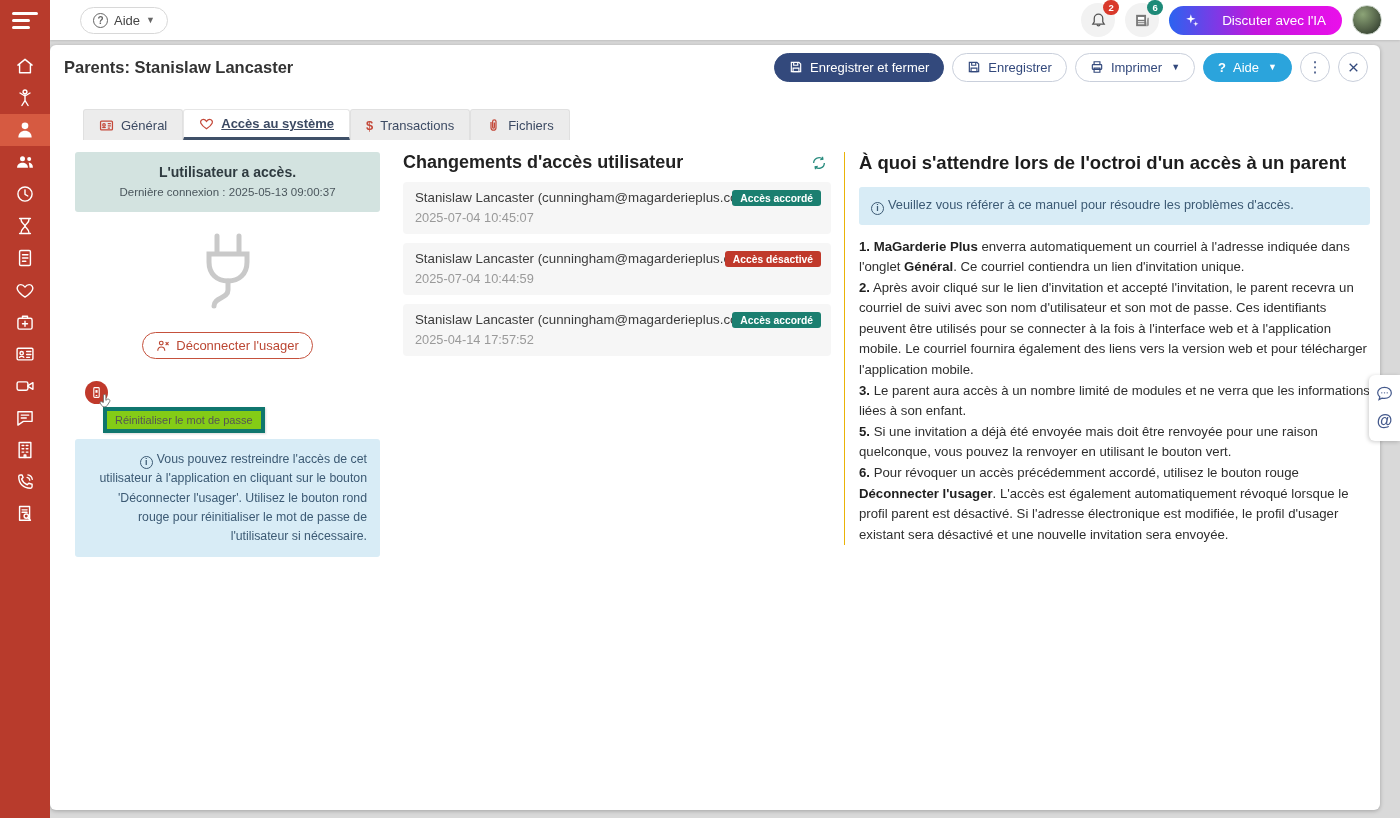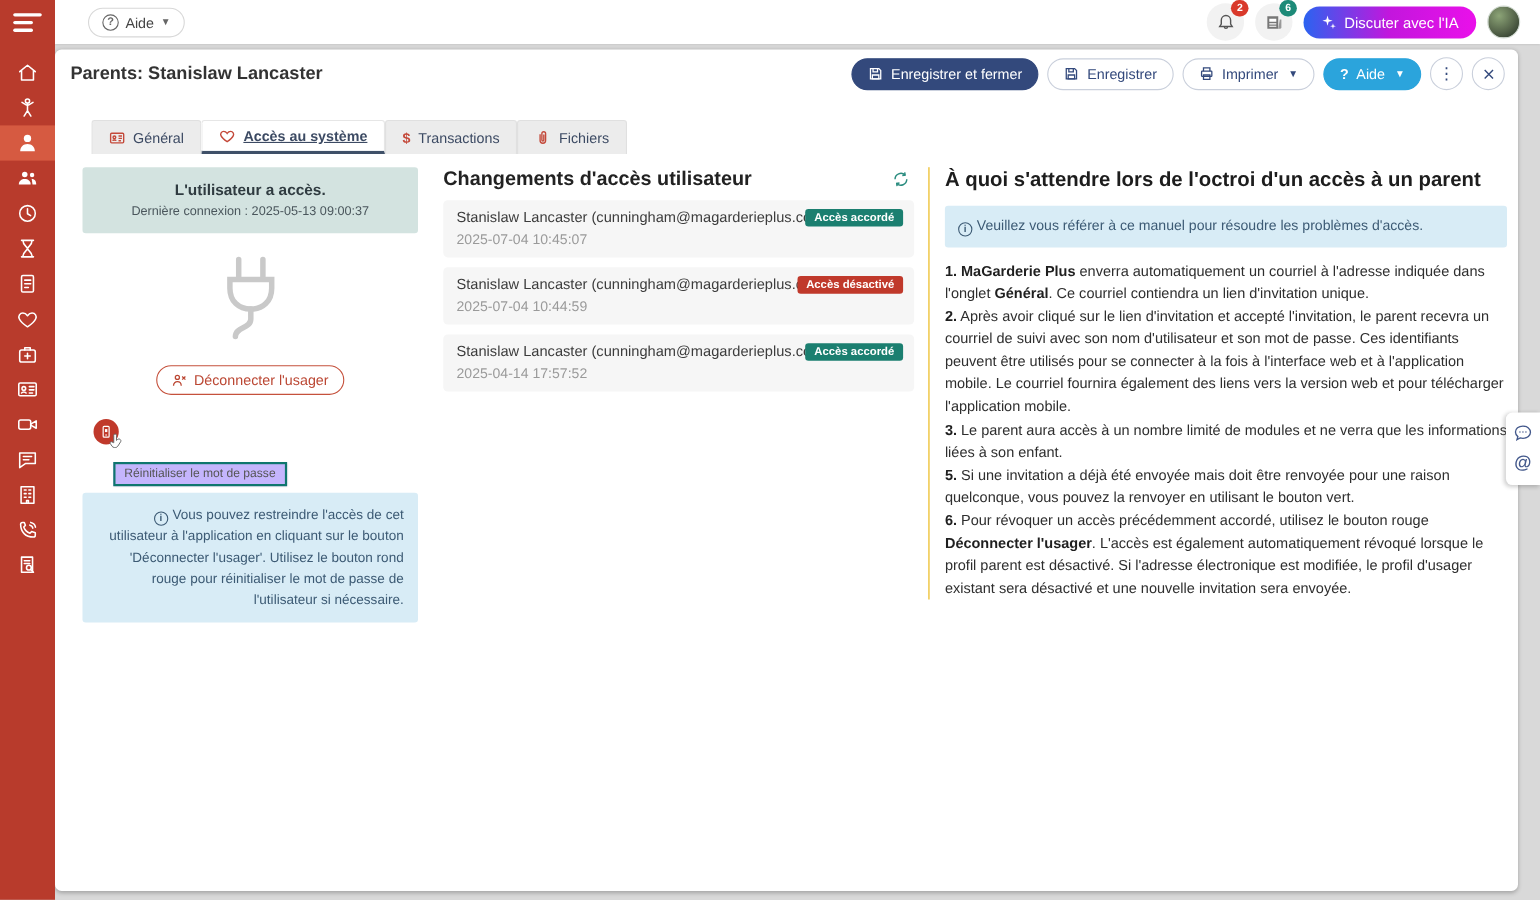--- a/index.html
+++ b/index.html
@@ -19,21 +19,21 @@
   
   .topbar { position:fixed; left:50px; top:0; width:1350px; height:40px; background:#fff; display:flex; align-items:center; box-shadow:0 1px 2px rgba(0,0,0,.12); z-index:40; }
   .help-pill { margin-left:30px; display:flex; align-items:center; gap:6px; border:1px solid #d8d8d8; border-radius:16px; padding:5px 12px; color:#444; font-size:13px; cursor:pointer; background:#fff; }
   .qmark { width:15px; height:15px; border:1.3px solid #666; border-radius:50%; font-size:10px; display:flex; align-items:center; justify-content:center; color:#666; font-weight:bold; }
   .chev { font-size:9px; color:#666; }
   .topbar-right { margin-left:auto; display:flex; align-items:center; gap:10px; padding-right:18px; }
   .icon-circle { position:relative; width:34px; height:34px; border-radius:50%; background:#f2f2f2; display:flex; align-items:center; justify-content:center; cursor:pointer; }
   .badge { position:absolute; top:-3px; right:-4px; min-width:16px; height:15px; border-radius:8px; color:#fff; font-size:9.5px; font-weight:bold; display:flex; align-items:center; justify-content:center; padding:0 4px; }
   .badge.red { background:#d9392b; }
   .badge.teal { background:#1d8a78; }
-  .ai-btn { display:flex; align-items:center; gap:7px; border:none; color:#fff; font-size:13.5px; padding:7px 16px; border-radius:16px; background:linear-gradient(90deg,#2b63f0,#c316dd,#ea10ea); cursor:pointer; }
+  .ai-btn { display:flex; align-items:center; gap:23px; border:none; color:#fff; font-size:13.5px; padding:7px 16px; border-radius:16px; background:linear-gradient(90deg,#2b63f0,#c316dd,#ea10ea); cursor:pointer; }
   .avatar { width:30px; height:30px; border-radius:50%; background:radial-gradient(circle at 35% 30%,#8ca477,#55644a 55%,#2e3a2c 90%); border:1px solid #cfd8cf; cursor:pointer; }
 
   
   .card { position:fixed; left:50px; top:45px; width:1330px; height:765px; background:#fff; border-radius:6px; box-shadow:0 1px 4px rgba(0,0,0,.25); z-index:30; }
   .card-header { display:flex; align-items:center; height:44px; padding:0 12px 0 12px; }
   .page-title { font-size:16.5px; font-weight:bold; color:#333; padding-left:2px; }
   .hdr-actions { margin-left:auto; display:flex; align-items:center; gap:8px; }
   .btn { display:flex; align-items:center; gap:7px; font-size:13px; border-radius:15px; padding:6px 14px; cursor:pointer; white-space:nowrap; }
   .btn-primary { background:#33497c; color:#fff; border:1px solid #33497c; }
   .btn-outline { background:#fff; color:#33497c; border:1px solid #c9cfdb; }
@@ -56,21 +56,21 @@
 
   
   .status-box { background:#d3e3e0; border-radius:3px; padding:12px 10px 14px; text-align:center; }
   .status-title { font-size:14px; font-weight:bold; color:#2f3b40; }
   .status-sub { font-size:11.5px; color:#4a565c; margin-top:6px; }
   .plug-wrap { display:flex; justify-content:center; margin:18px 0 10px; }
   .disconnect-row { display:flex; justify-content:center; margin-top:10px; }
   .btn-disconnect { display:flex; align-items:center; gap:6px; border:1px solid #c5513c; color:#bb4733; background:#fff; font-size:13px; border-radius:16px; padding:5px 13px; cursor:pointer; }
   .reset-btn { margin-top:22px; width:23px; height:23px; border-radius:50%; background:#c0392b; border:none; display:flex; align-items:center; justify-content:center; cursor:pointer; position:relative; margin-left:10px; }
   .cursor-hand { position:absolute; left:14px; top:12px; }
-  .tooltip { display:inline-block; margin:16px 0 0 28px; background:#c4b5fd; border:2px solid #0f766e; font-size:11px; color:#555; padding:3px 8px; box-shadow:1px 1px 2px rgba(0,0,0,.15); }
+  .tooltip { display:inline-block; margin:3px 0 0 28px; background:#84cc16; border:4px solid #0f766e; font-size:11px; color:#555; padding:3px 8px; box-shadow:1px 1px 2px rgba(0,0,0,.15); }
   .info-box { background:#d8ecf6; border-radius:3px; padding:11px 13px; text-align:right; font-size:12.3px; line-height:1.55; color:#3c5a74; margin-top:6px; }
   .info-i { display:inline-flex; width:13px; height:13px; border:1.2px solid currentColor; border-radius:50%; font-size:9px; align-items:center; justify-content:center; font-style:normal; vertical-align:-2px; margin-right:4px; font-weight:bold; }
 
   
   .mid-head { display:flex; align-items:center; }
   .mid-title { font-size:18px; font-weight:bold; color:#222; }
   .refresh { margin-left:auto; margin-right:4px; color:#2a8c7f; cursor:pointer; display:flex; }
   .change-item { position:relative; background:#f6f6f6; border-radius:4px; padding:8px 12px 9px; margin-top:9px; }
   .change-name { font-size:13.3px; color:#3c3c3c; }
   .change-date { font-size:12.8px; color:#9a9a9a; margin-top:5px; }

